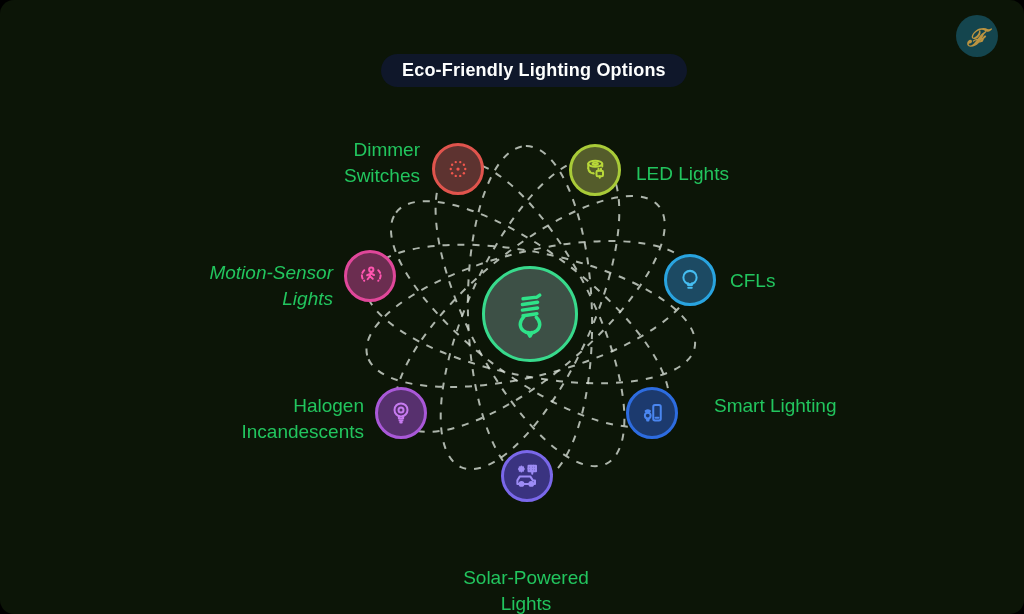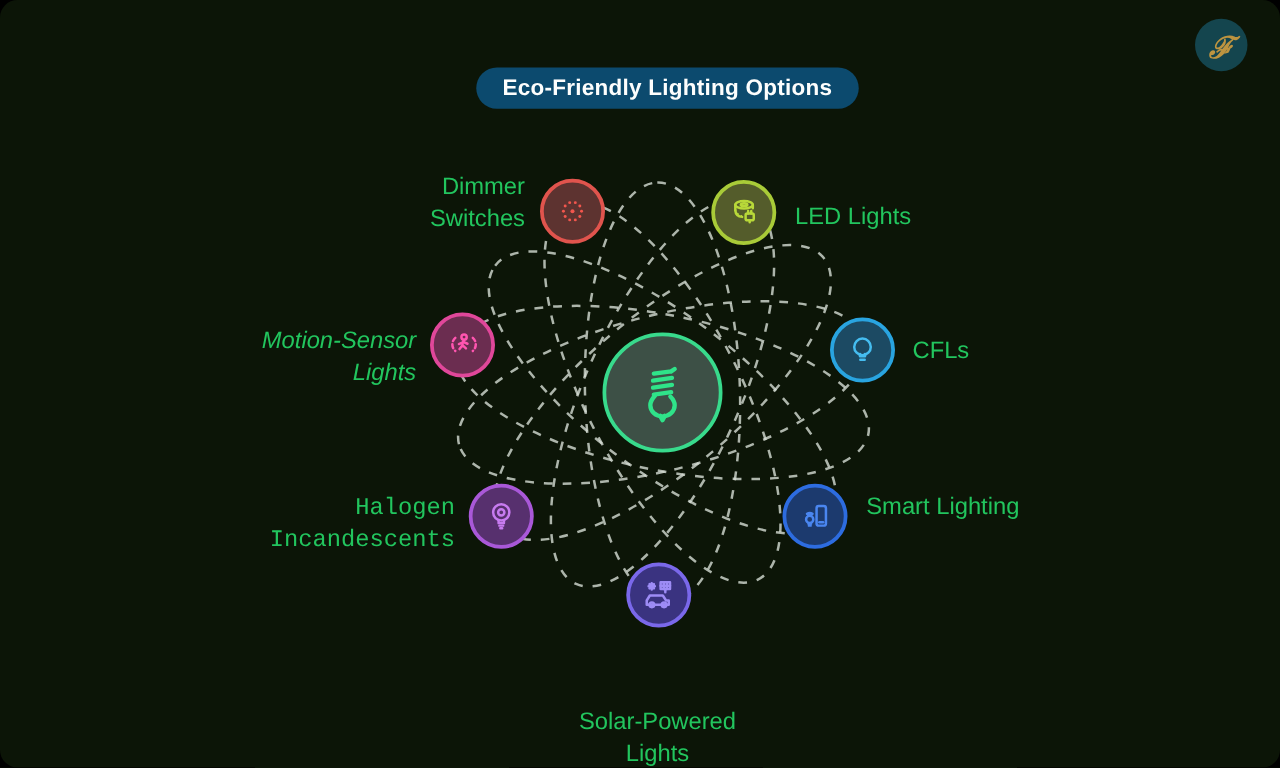--- a/index.html
+++ b/index.html
@@ -31,21 +31,21 @@
   <svg class="orbits">
       <ellipse cx="530" cy="314" rx="168" ry="62" transform="rotate(-65.7 530 314)" stroke="#d6ddd4"></ellipse>
       <ellipse cx="530" cy="314" rx="168" ry="62" transform="rotate(-91.41428571428571 530 314)" stroke="#d6ddd4"></ellipse>
       <ellipse cx="530" cy="314" rx="168" ry="62" transform="rotate(-117.12857142857143 530 314)" stroke="#d6ddd4"></ellipse>
       <ellipse cx="530" cy="314" rx="168" ry="62" transform="rotate(-142.84285714285716 530 314)" stroke="#d6ddd4"></ellipse>
       <ellipse cx="530" cy="314" rx="168" ry="62" transform="rotate(-168.55714285714288 530 314)" stroke="#d6ddd4"></ellipse>
       <ellipse cx="530" cy="314" rx="168" ry="62" transform="rotate(-194.2714285714286 530 314)" stroke="#d6ddd4"></ellipse>
       <ellipse cx="530" cy="314" rx="168" ry="62" transform="rotate(-219.98571428571427 530 314)" stroke="#d6ddd4"></ellipse>
     </svg>
 
-  <div class="title-pill" style="background: #0c4a6e; color: rgb(253, 254, 253);">
+  <div class="title-pill" style="background: #0f172a; color: rgb(253, 254, 253);">
     <span>Eco-Friendly Lighting Options</span>
   </div>
 
   <div class="logo" style="background: rgb(20, 69, 78); color: rgb(189, 148, 64);">
     <span>ℱ</span>
   </div>
 
   <div class="hub" style="border-color: rgb(56, 218, 140); background: rgb(61, 80, 70); color: rgb(47, 227, 137);">
     <svg class="icon" width="52" height="52" viewBox="0 0 24 24">
       <path d="M8.8 5 L15.2 4.2 M15.2 4.2 l1.3 -0.9 M8.5 7.6 L15.5 6.6 M8.5 10.2 L15.5 9.2 M8.8 12.8 L15.2 11.9"></path>
@@ -109,21 +109,21 @@
 
   <div class="node-badge" style="left: 626px; top: 387px; border-color: rgb(45, 108, 224); background: rgb(28, 58, 110); color: rgb(74, 134, 240);">
     <svg class="icon" width="30" height="30" viewBox="0 0 24 24">
       <rect x="13" y="5.5" width="6" height="12.5" rx="1.4"></rect>
       <path d="M14.8 15.8 h2.4"></path>
       <path d="M6.9 10.4 a3.3 3.3 0 0 1 3.5 0 M7.7 11.7 a1.9 1.9 0 0 1 1.9 0"></path>
       <circle cx="8.6" cy="14" r="2.3"></circle>
       <path d="M7.8 16.8 h1.7 M8.1 18 h1.1"></path>
     </svg>
   </div>
-  <div class="node-label align-left" style="left:693px;top:393px;">
+  <div class="node-label align-left" style="left:714px;top:393px;">
     <div>Smart Lighting</div>
   </div>
 
   <div class="node-badge" style="left: 501px; top: 450px; border-color: rgb(122, 104, 234); background: rgb(58, 51, 128); color: rgb(157, 140, 245);">
     <svg class="icon" width="30" height="30" viewBox="0 0 24 24">
       <rect x="13.2" y="3.8" width="6" height="4.4"></rect>
       <path d="M15.2 3.8 v4.4 M17.2 3.8 v4.4 M13.2 6 h6 M16.2 8.2 v2"></path>
       <path d="M7.5 4.4 v4 M5.5 6.4 h4 M6.1 5 l2.8 2.8 M8.9 5 l-2.8 2.8"></path>
       <path d="M4.3 18.3 v-2.8 l2-3.2 h8.3 l2.1 3.2 h1.7 v2.8 z"></path>
       <circle cx="7.6" cy="18.3" r="1.5"></circle>
@@ -136,21 +136,21 @@
   </div>
 
   <div class="node-badge" style="left: 375px; top: 387px; border-color: rgb(169, 88, 216); background: rgb(87, 48, 110); color: rgb(199, 123, 240);">
     <svg class="icon" width="30" height="30" viewBox="0 0 24 24">
       <circle cx="12" cy="9.5" r="5.2"></circle>
       <circle cx="12" cy="9.5" r="2"></circle>
       <path d="M10.3 14.4 v2 h3.4 v-2"></path>
       <path d="M10.8 18 h2.4 M11.4 19.6 h1.2"></path>
     </svg>
   </div>
-  <div class="node-label align-right" style="right:660px;top:393px;font-family:Liberation Mono, monospace;">
+  <div class="node-label align-right" style="right:660px;top:393px;">
     <div>Halogen</div>
     <div>Incandescents</div>
   </div>
 
   <div class="node-badge" style="left: 344px; top: 250px; border-color: rgb(224, 71, 154); background: rgb(107, 45, 80); color: rgb(255, 85, 176);">
     <svg class="icon" width="30" height="30" viewBox="0 0 24 24">
       <circle cx="13" cy="6.9" r="1.7"></circle>
       <path d="M13 8.8 C12.2 9.8 11.7 10.9 12 12.1 L10.1 14.6 M12 12.1 L14.2 14.2 M12.2 10.3 L9.7 11.4 M12.8 10.1 L15.2 11.2"></path>
       <path d="M7.4 7.4 A5.6 5.6 0 0 0 7.4 15.8" stroke-dasharray="2.6 2"></path>
       <path d="M18.6 7.4 A5.6 5.6 0 0 1 18.6 15.8" stroke-dasharray="2.6 2"></path>

